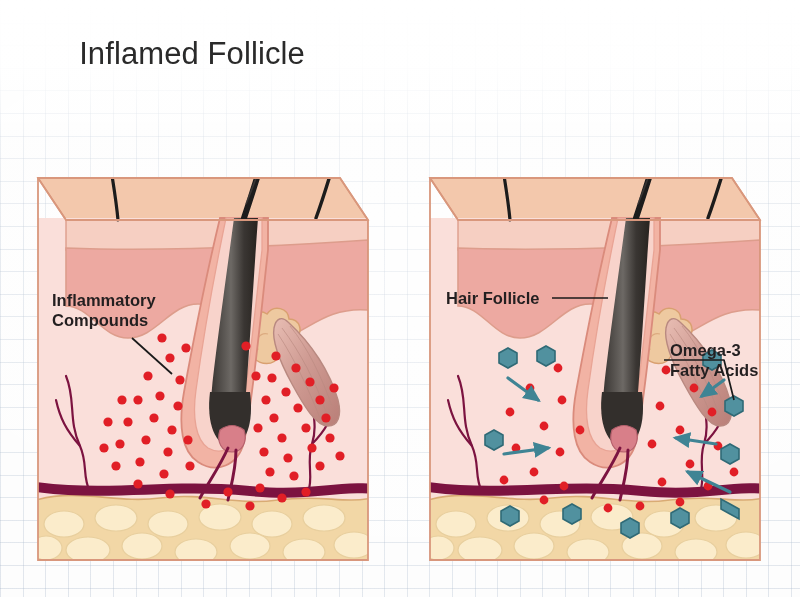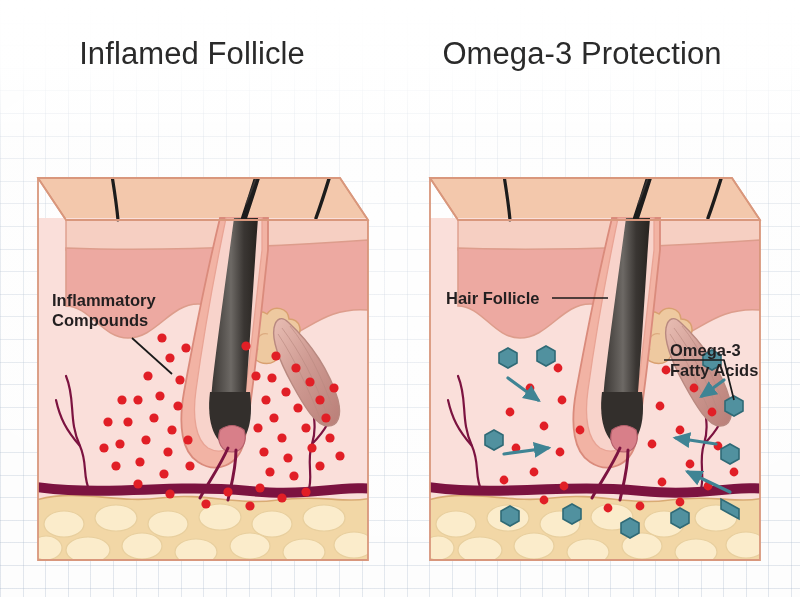--- a/index.html
+++ b/index.html
@@ -58,21 +58,20 @@
 </style>
 </head>
 <body>
 
 <div id="stage">
 
   <div id="grid-fade"></div>
 
   <div class="panel-title" id="title-left">Inflamed Follicle</div>
 
-  <div class="panel-title" id="title-right">Omega-3 Protection</div>
 
   <div id="panel-left-wrap" class="panel-svg">
   <svg width="370" height="480" viewBox="0 0 370 480" xmlns="http://www.w3.org/2000/svg">
     <defs>
       <clipPath id="blockClipL">
         <path d="M18,78 L320,78 L348,120 L348,460 L18,460 Z"></path>
       </clipPath>
       <linearGradient id="bulbGradL" x1="0" y1="0" x2="1" y2="0">
         <stop offset="0%" stop-color="#3a3633"></stop>
         <stop offset="42%" stop-color="#6d6965"></stop>

